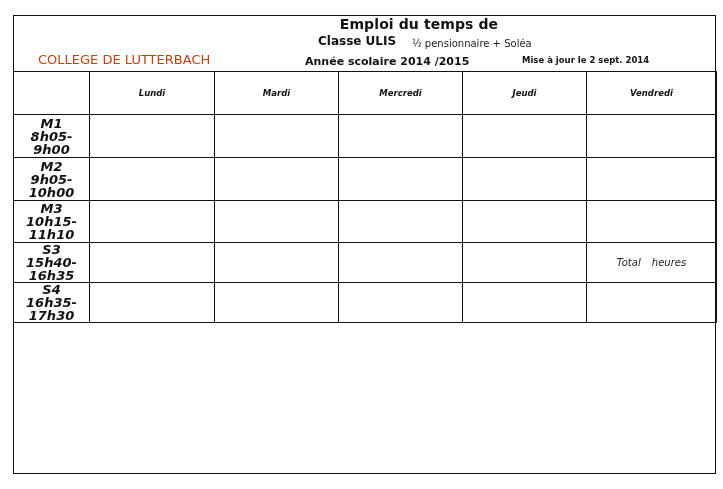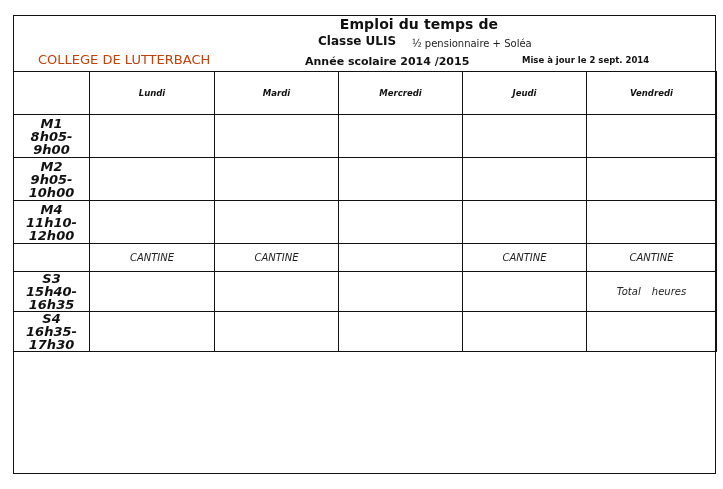--- a/index.html
+++ b/index.html
@@ -69,38 +69,30 @@
     <td class="slot">
           <div>M2</div>
           <div>9h05-10h00</div>
         </td>
     <td></td>
     <td></td>
     <td></td>
     <td></td>
     <td></td>
   </tr>
-  <tr style="height:43px">
+  <tr style="height:42px">
     <td class="slot">
-          <div>M4</div>
-          <div>11h10-12h00</div>
+          <div>M3</div>
+          <div>10h15-11h10</div>
         </td>
     <td></td>
     <td></td>
     <td></td>
     <td></td>
     <td></td>
-  </tr>
-  <tr style="height:28px">
-    <td></td>
-    <td class="cantine">CANTINE</td>
-    <td class="cantine">CANTINE</td>
-    <td class="cantine"></td>
-    <td class="cantine">CANTINE</td>
-    <td class="cantine">CANTINE</td>
   </tr>
   <tr style="height:39px">
     <td class="slot">
           <div>S3</div>
           <div>15h40-16h35</div>
         </td>
     <td></td>
     <td></td>
     <td></td>
     <td></td>

